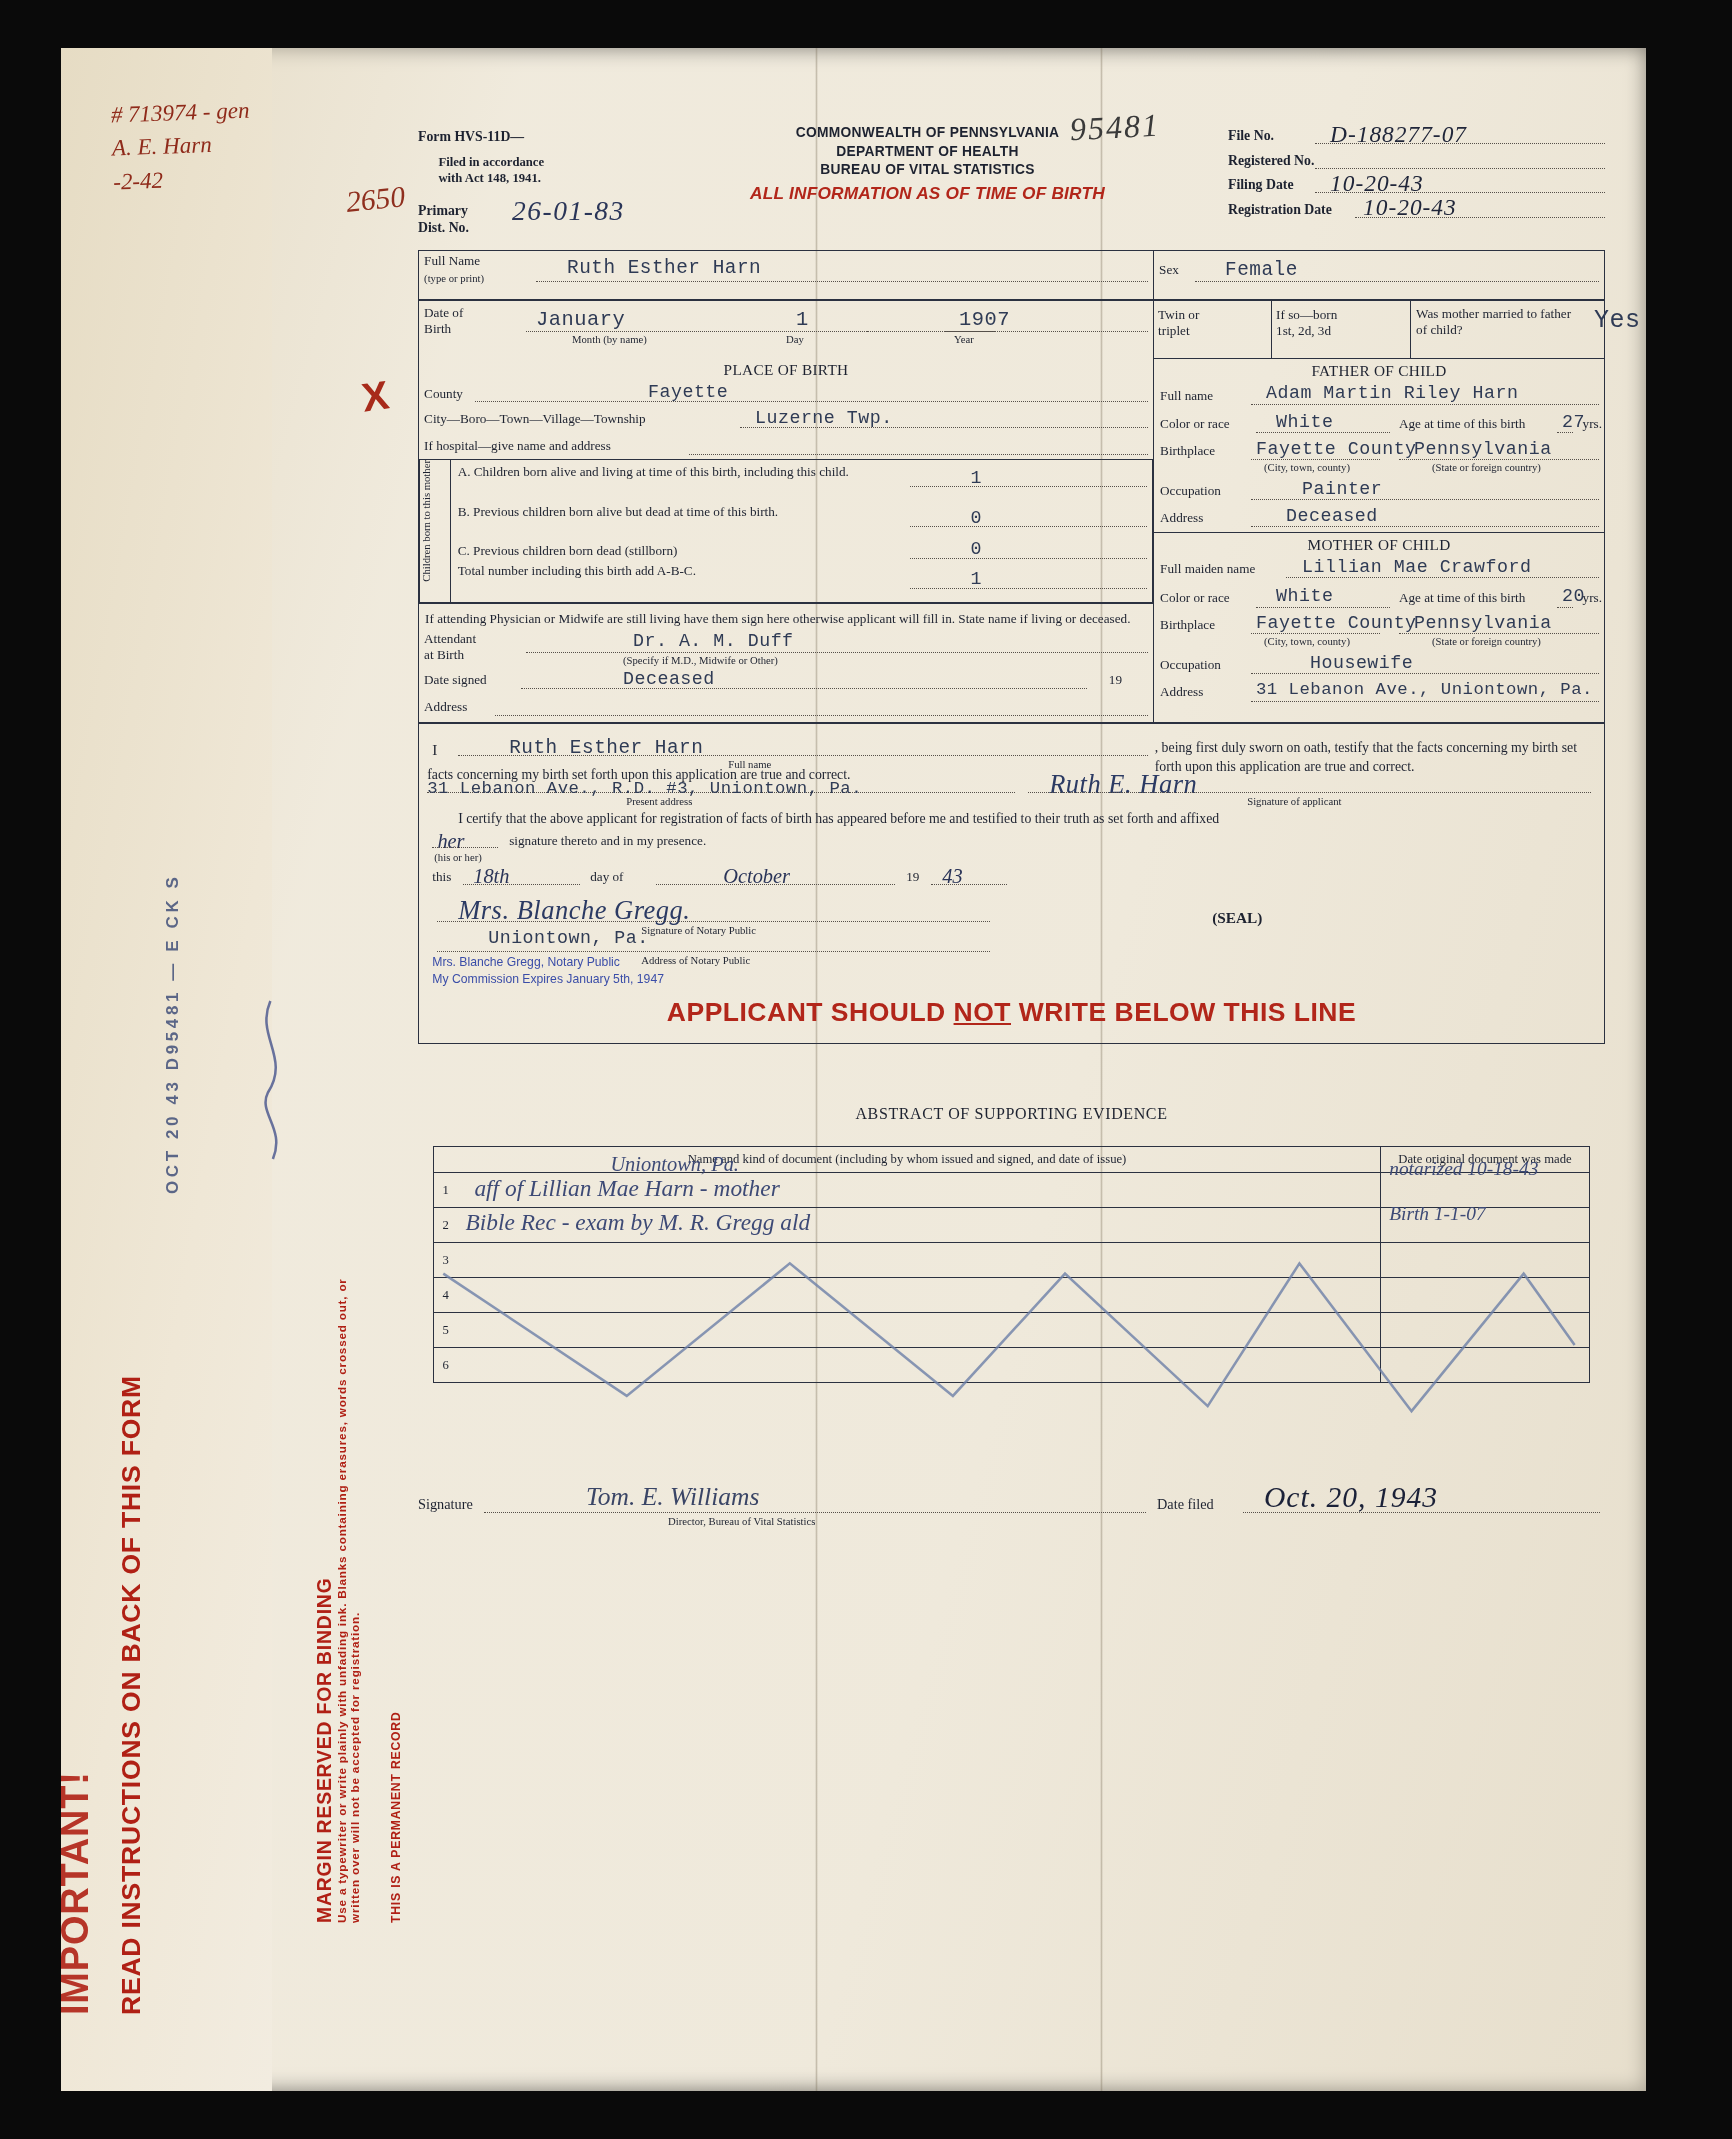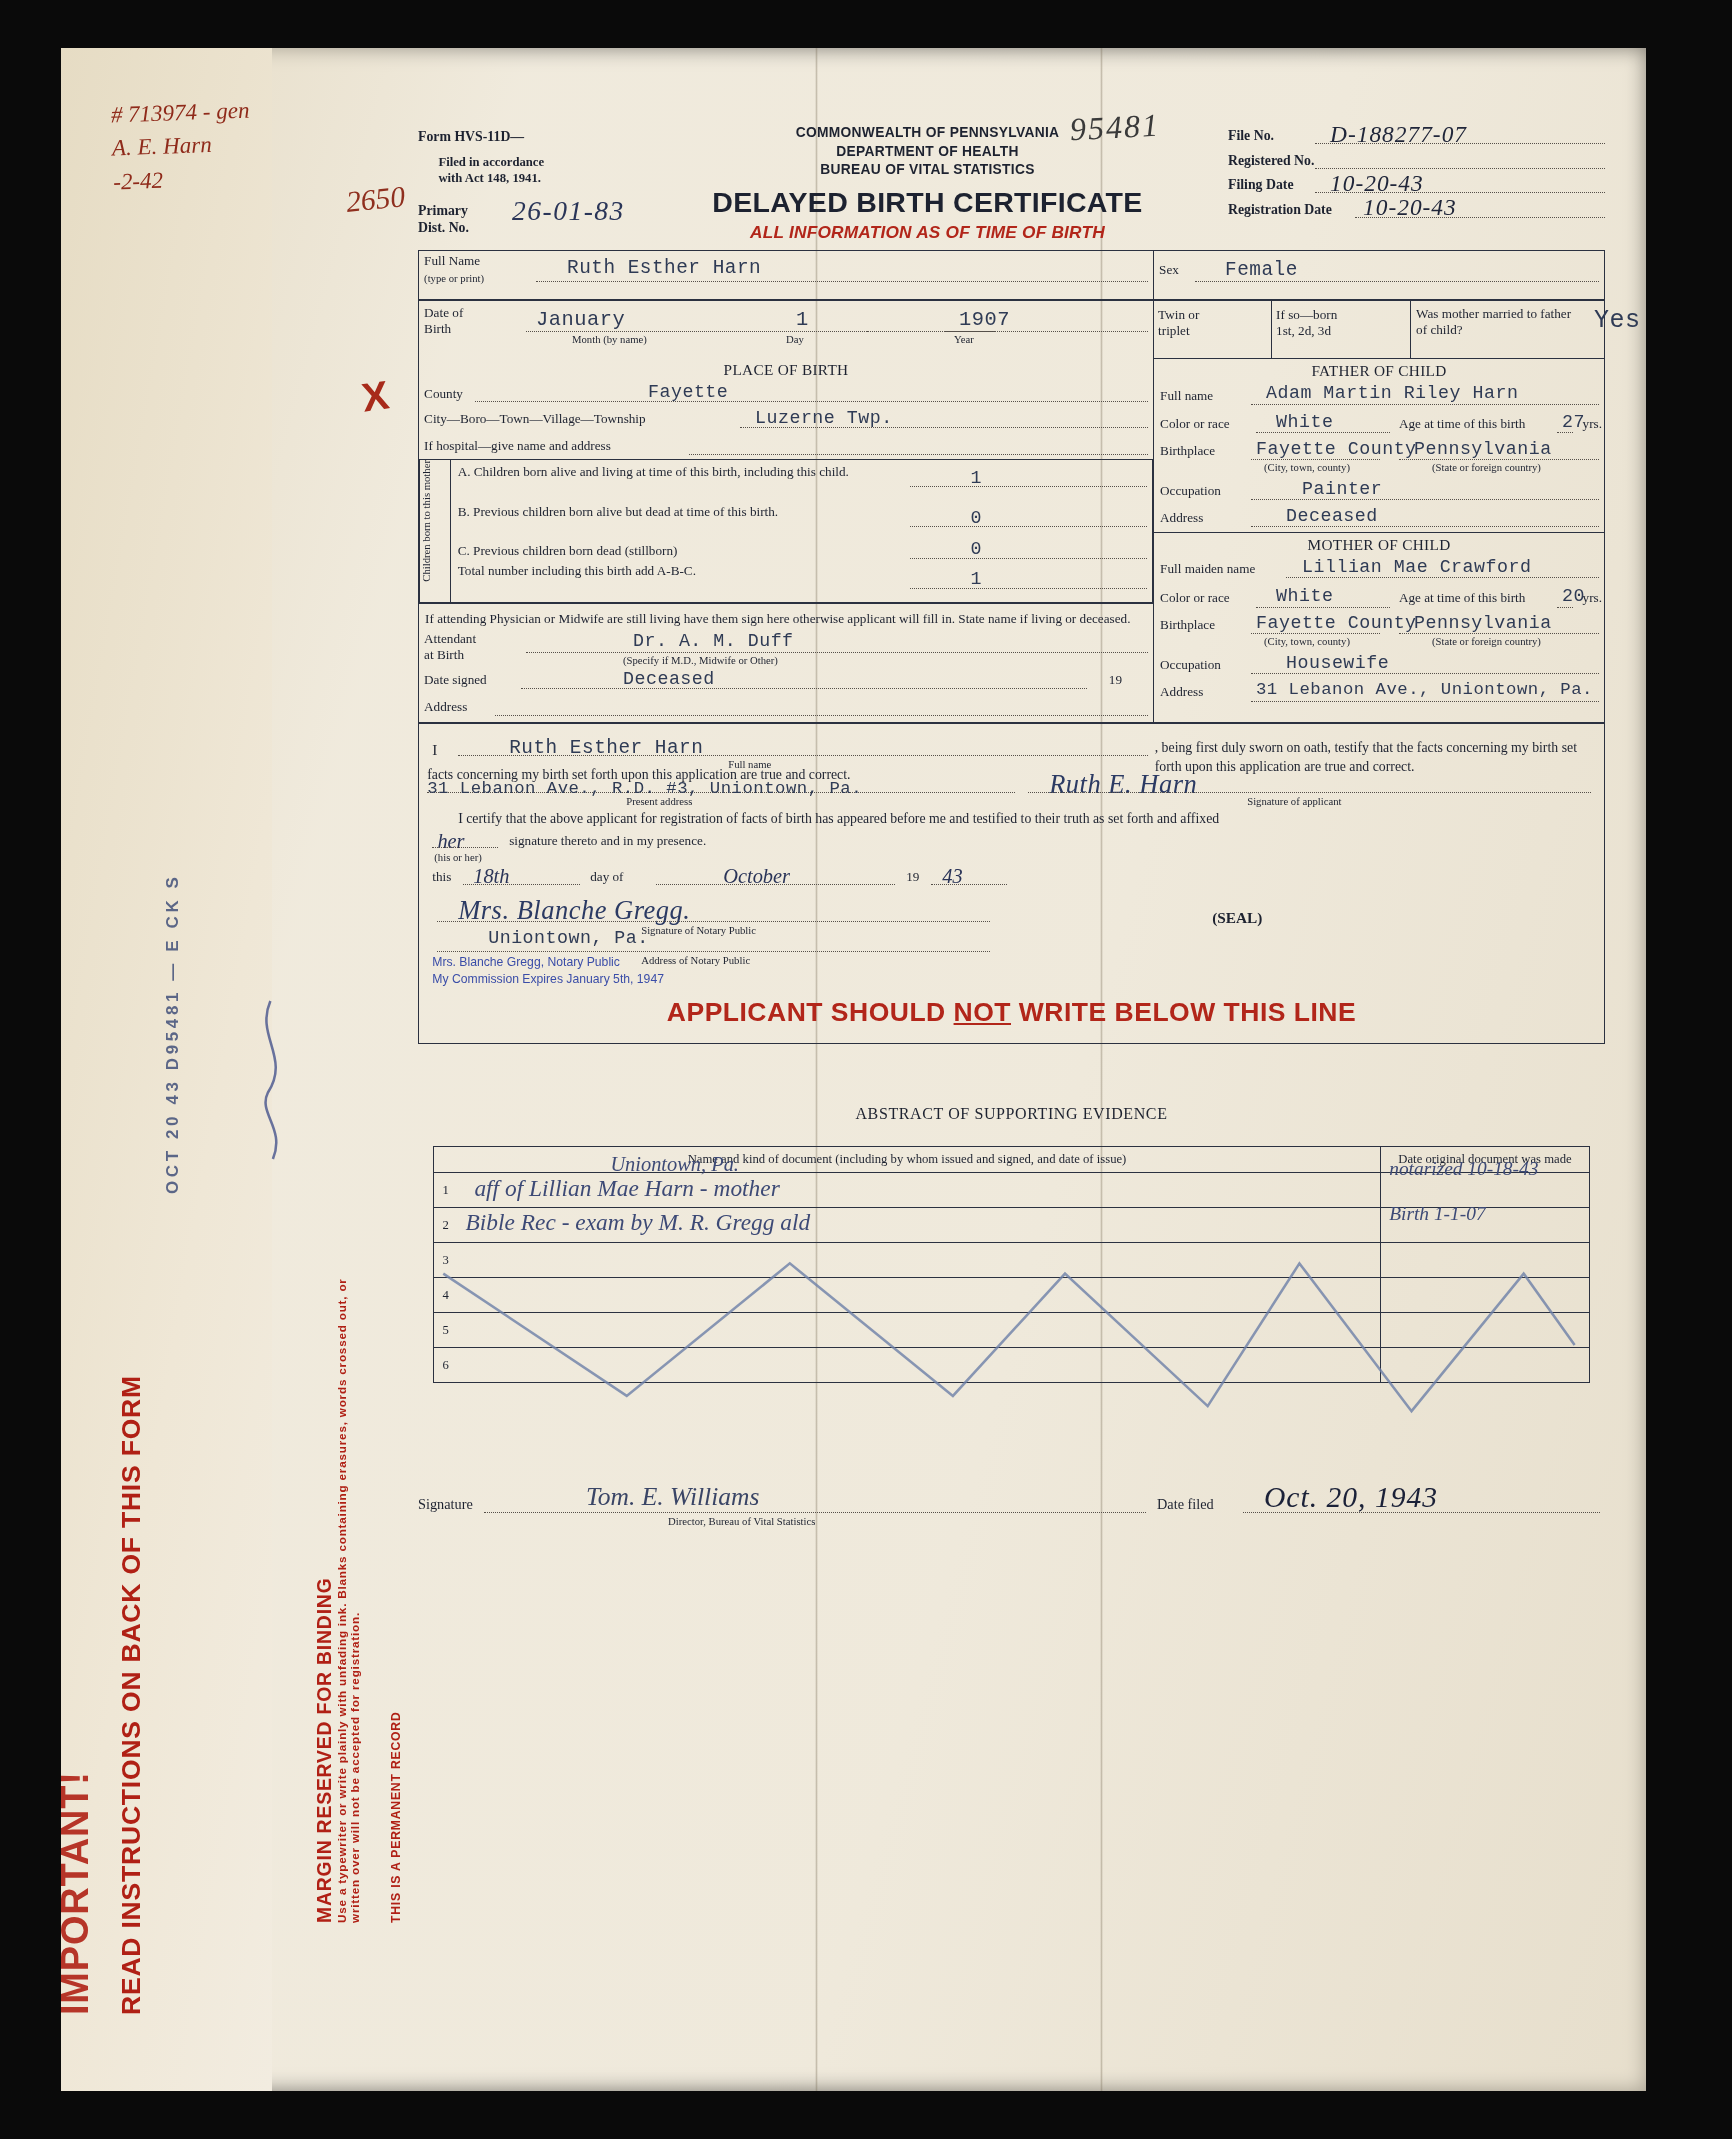--- a/index.html
+++ b/index.html
@@ -376,21 +376,20 @@
         <div class="filed">Filed in accordance<br>with Act 148, 1941.</div>
         <div class="primary">Primary<br>Dist. No.</div>
         <div class="primary-val">26-01-83</div>
 
         <div class="hdr" style="position:absolute; left:219px; width:581px; top:0;">
           <div class="l1">
             <div>COMMONWEALTH OF PENNSYLVANIA</div>
             <div>DEPARTMENT OF HEALTH</div>
             <div>BUREAU OF VITAL STATISTICS</div>
           </div>
-          <div class="title">DELAYED BIRTH CERTIFICATE</div>
           <div class="sub">ALL INFORMATION AS OF TIME OF BIRTH</div>
         </div>
 
         <div class="fileblock">
           <div class="fr">
             <div class="fl">File No.</div>
             <div class="line"></div>
             <div class="fv">D-188277-07</div>
           </div>
           <div class="fr">
@@ -602,21 +601,21 @@
               <div class="fldline" style="left:97px; right:224px; top:20.4px;"></div>
               <div class="fldline" style="left:245px; right:5.1px; top:20.4px;"></div>
               <div class="typed" style="position:absolute; left:102px; top:0; font-size:18.3px;">Fayette County</div>
               <div class="typed" style="position:absolute; left:260px; top:0; font-size:18.3px;">Pennsylvania</div>
               <div class="lbl lbl-sm" style="position:absolute; left:110px; top:22.4px;">(City, town, county)</div>
               <div class="lbl lbl-sm" style="position:absolute; left:278px; top:22.4px;">(State or foreign country)</div>
             </div>
             <div style="position:relative; height:27.5px;">
               <div class="lbl" style="position:absolute; left:6.1px; top:6.1px;">Occupation</div>
               <div class="fldline" style="left:97px; right:5.1px; top:22.4px;"></div>
-              <div class="typed" style="position:absolute; left:132px; top:2px; font-size:18.3px;">Housewife</div>
+              <div class="typed" style="position:absolute; left:156px; top:2px; font-size:18.3px;">Housewife</div>
             </div>
             <div style="position:relative; height:27.5px;">
               <div class="lbl" style="position:absolute; left:6.1px; top:6.1px;">Address</div>
               <div class="fldline" style="left:97px; right:5.1px; top:22.4px;"></div>
               <div class="typed" style="position:absolute; left:102px; top:2px; font-size:17.3px;">31 Lebanon Ave., Uniontown, Pa.</div>
             </div>
           </td>
         </tr>
       </tbody>
         </table>

